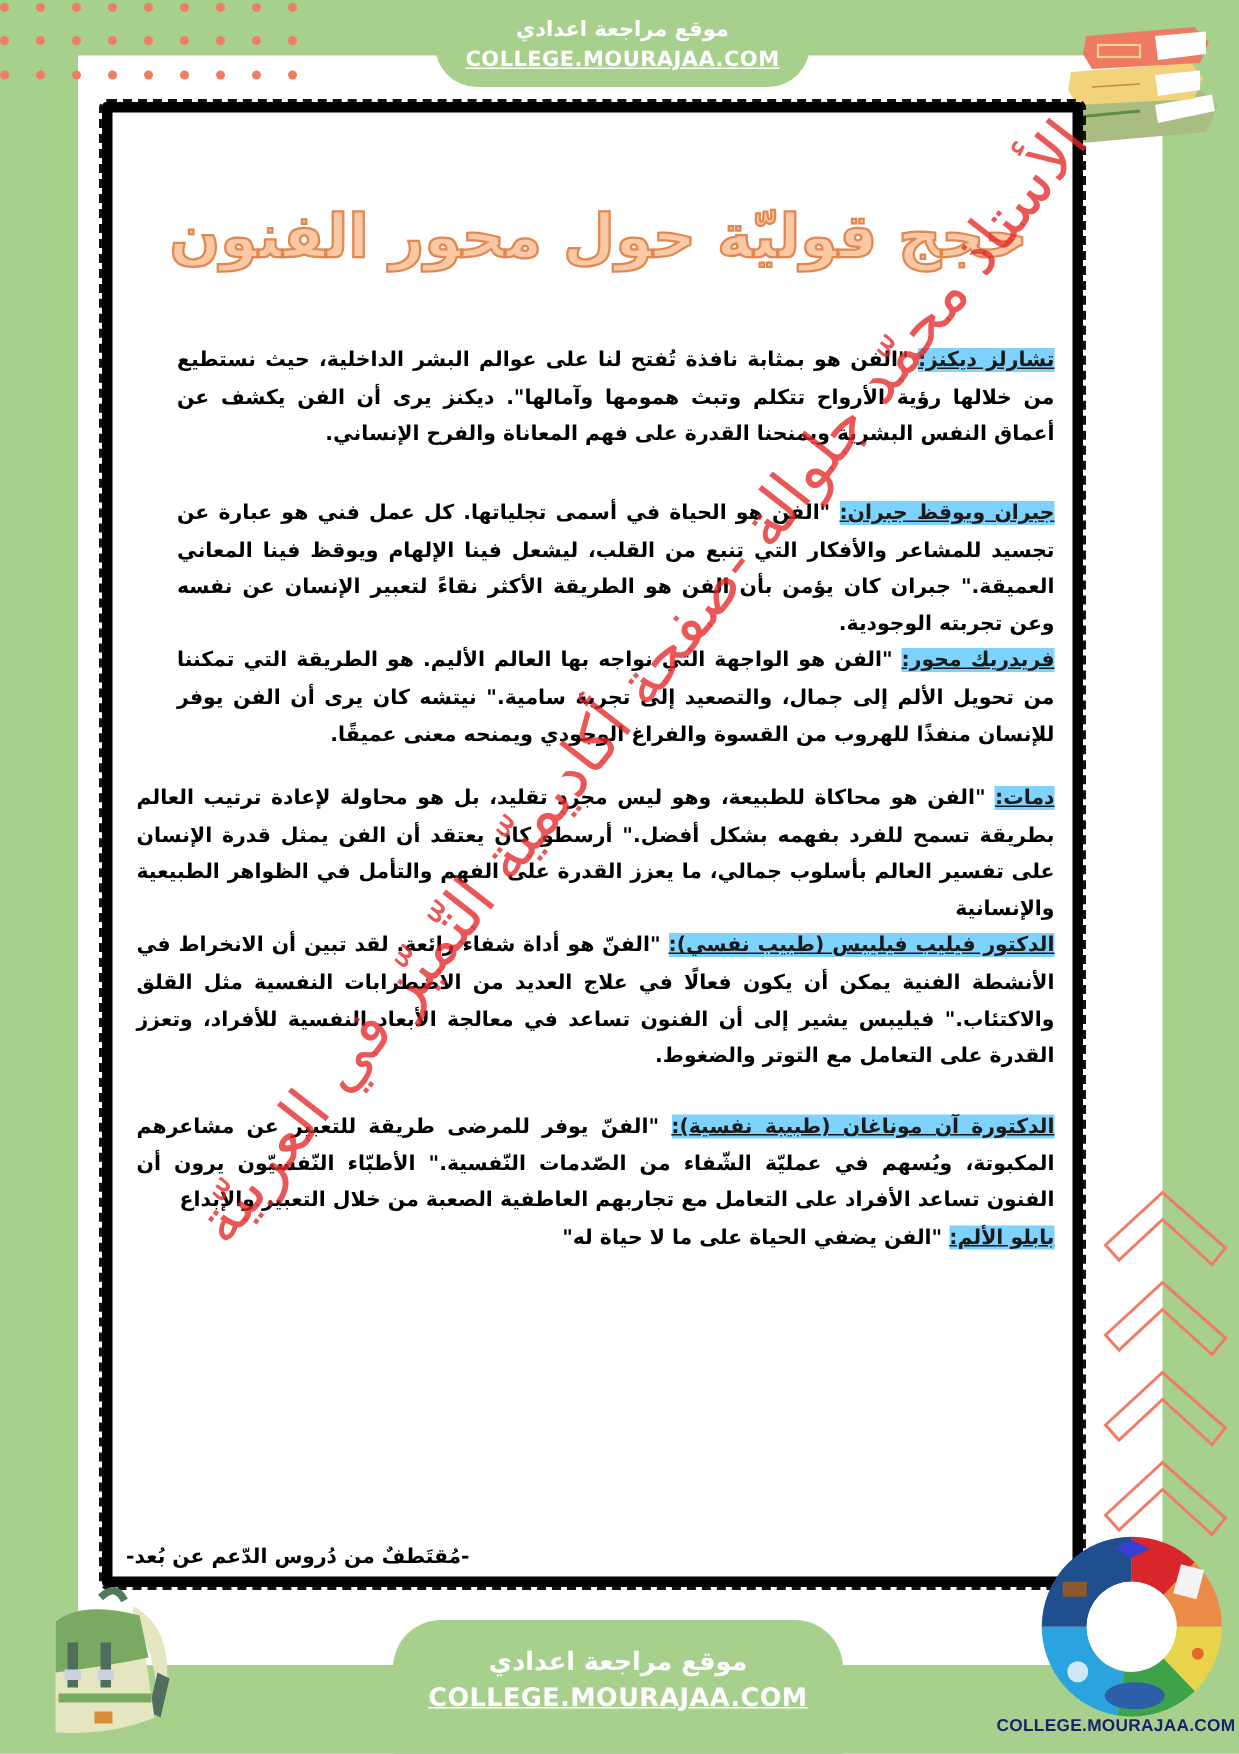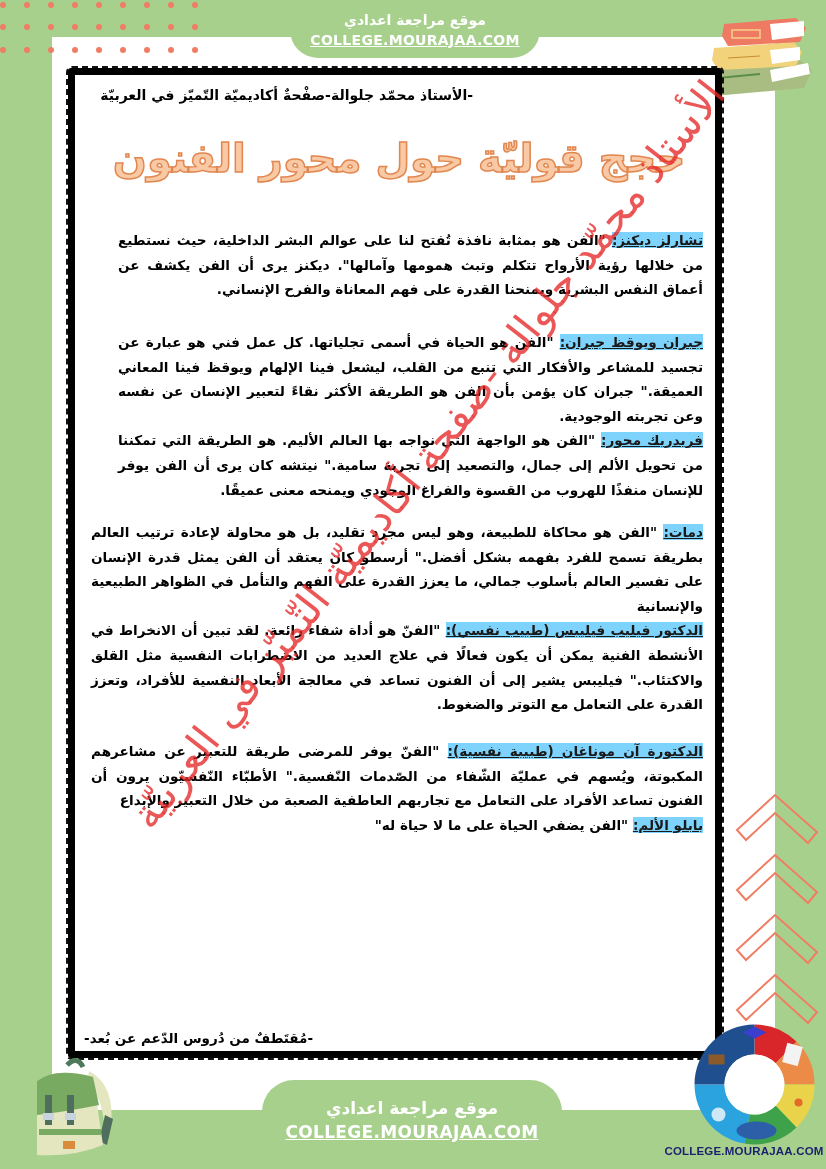--- a/index.html
+++ b/index.html
@@ -85,21 +85,20 @@
     <path d="M24 16 L96 10 L106 20 L100 34 L28 38 L22 28 Z" fill="#ef7a63"></path>
     <path d="M70 16 L104 13 L104 28 L72 32 Z" fill="#ffffff"></path>
     <rect x="32" y="22" width="28" height="8" fill="none" stroke="#f8d08a" stroke-width="1.5"></rect>
     <path d="M28 50 L60 48" stroke="#c98d30" stroke-width="1"></path>
     <path d="M18 70 L60 66" stroke="#5e8d4a" stroke-width="2"></path>
   </g>
 </svg>
 
 <div class="frame">
   <div class="content">
-    <div class="author">-الأستاذ محمّد جلوالة-صفْحةٌ أكاديميّة التّميّز في العربيّة</div>
     <div class="title">حجج قوليّة حول محور الفنون</div>
 
     <div class="para p1">
       <span class="name">تشارلز ديكنز:</span><span> "الفن هو بمثابة نافذة تُفتح لنا على عوالم البشر الداخلية، حيث نستطيع من خلالها رؤية الأرواح تتكلم وتبث همومها وآمالها". ديكنز يرى أن الفن يكشف عن أعماق النفس البشرية ويمنحنا القدرة على فهم المعاناة والفرح الإنساني.</span>
     </div>
 
     <div class="para p2">
       <div><span class="name">جبران ويوقظ جبران:</span><span> "الفن هو الحياة في أسمى تجلياتها. كل عمل فني هو عبارة عن تجسيد للمشاعر والأفكار التي تنبع من القلب، ليشعل فينا الإلهام ويوقظ فينا المعاني العميقة." جبران كان يؤمن بأن الفن هو الطريقة الأكثر نقاءً لتعبير الإنسان عن نفسه وعن تجربته الوجودية.</span></div>
       <div><span class="name">فريدريك محور:</span><span> "الفن هو الواجهة التي نواجه بها العالم الأليم. هو الطريقة التي تمكننا من تحويل الألم إلى جمال، والتصعيد إلى تجربة سامية." نيتشه كان يرى أن الفن يوفر للإنسان منفذًا للهروب من القسوة والفراغ الوجودي ويمنحه معنى عميقًا.</span></div>
     </div>

